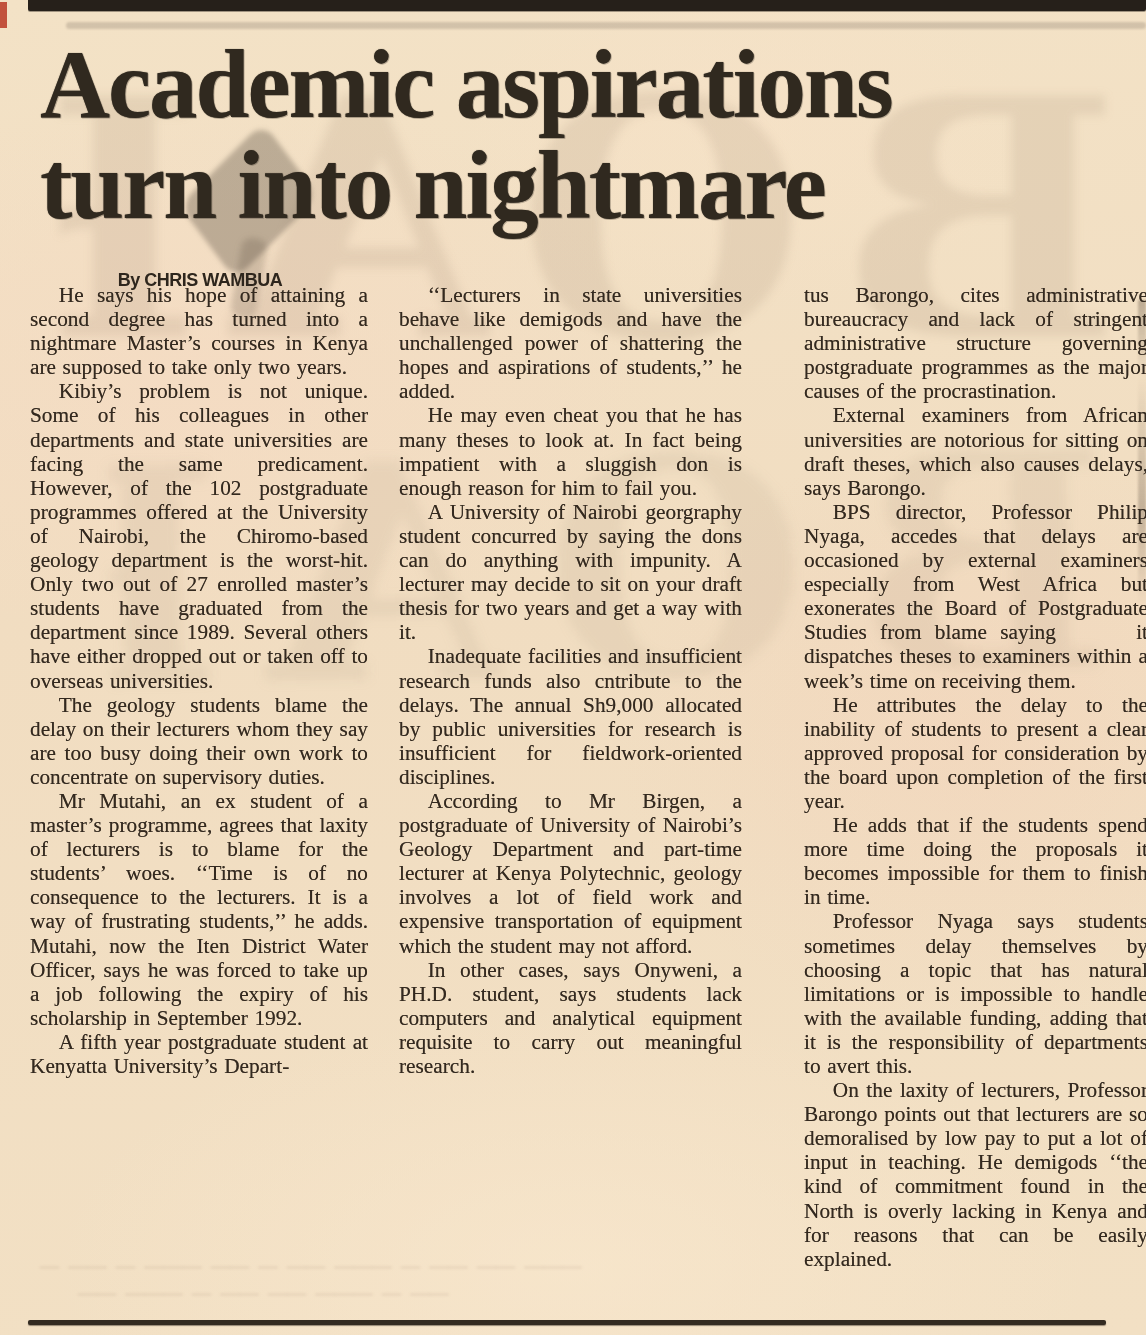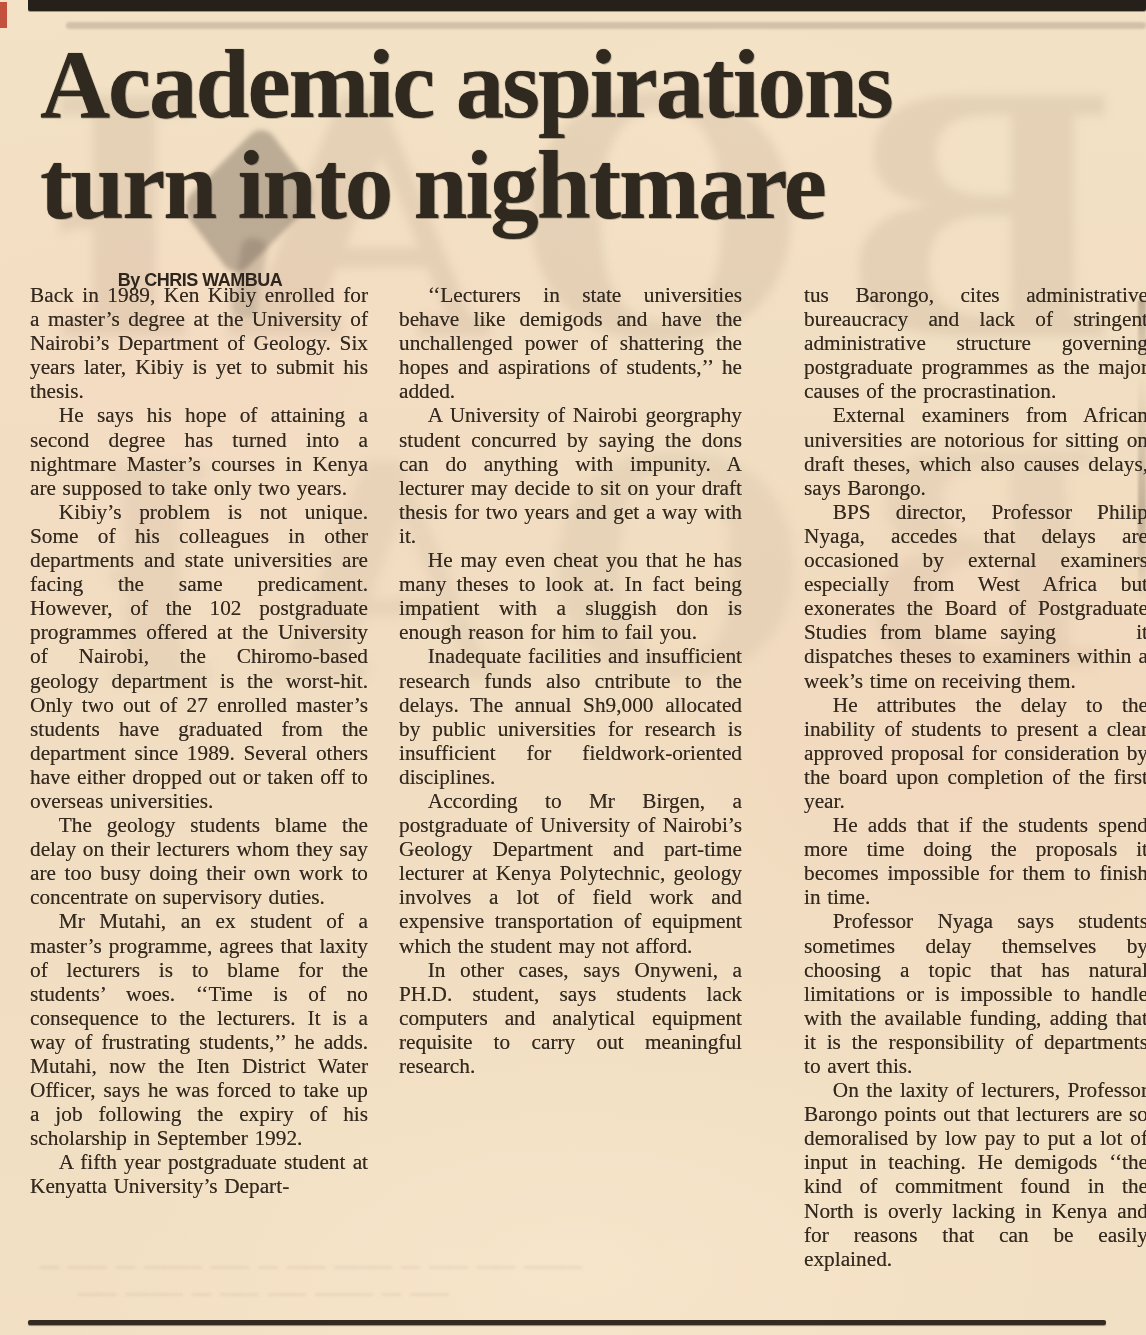--- a/index.html
+++ b/index.html
@@ -104,32 +104,31 @@
   <div class="right-smudge"></div>
 
   <h1 class="headline">
     <span>Academic aspirations</span><br>
     <span>turn into nightmare</span>
   </h1>
 
   <div class="byline">By CHRIS WAMBUA</div>
 
   <div class="col col1">
-    <p class="flush">Back in 1989, Ken Kibiy enrolled for a master’s degree at the University of Nairobi’s Department of Geology. Six years later, Kibiy is yet to submit his thesis.</p>
     <p>He says his hope of attaining a second degree has turned into a nightmare Master’s courses in Kenya are supposed to take only two years.</p>
     <p>Kibiy’s problem is not unique. Some of his colleagues in other departments and state universities are facing the same predicament. However, of the 102 postgraduate programmes offered at the University of Nairobi, the Chiromo-based geology department is the worst-hit. Only two out of 27 enrolled master’s students have graduated from the department since 1989. Several others have either dropped out or taken off to overseas universities.</p>
     <p>The geology students blame the delay on their lecturers whom they say are too busy doing their own work to concentrate on supervisory duties.</p>
     <p>Mr Mutahi, an ex student of a master’s programme, agrees that laxity of lecturers is to blame for the students’ woes. ‘‘Time is of no consequence to the lecturers. It is a way of frustrating students,’’ he adds. Mutahi, now the Iten District Water Officer, says he was forced to take up a job following the expiry of his scholarship in September 1992.</p>
     <p>A fifth year postgraduate student at Kenyatta University’s Depart-</p>
   </div>
 
   <div class="col col2">
     <p>‘‘Lecturers in state universities behave like demigods and have the unchallenged power of shattering the hopes and aspirations of students,’’ he added.</p>
+    <p>He may even cheat you that he has many theses to look at. In fact being impatient with a sluggish don is enough reason for him to fail you.</p>
     <p>A University of Nairobi georgraphy student concurred by saying the dons can do anything with impunity. A lecturer may decide to sit on your draft thesis for two years and get a way with it.</p>
-    <p>He may even cheat you that he has many theses to look at. In fact being impatient with a sluggish don is enough reason for him to fail you.</p>
     <p>Inadequate facilities and insufficient research funds also cntribute to the delays. The annual Sh9,000 allocated by public universities for research is insufficient for fieldwork-oriented disciplines.</p>
     <p>According to Mr Birgen, a postgraduate of University of Nairobi’s Geology Department and part-time lecturer at Kenya Polytechnic, geology involves a lot of field work and expensive transportation of equipment which the student may not afford.</p>
     <p>In other cases, says Onyweni, a PH.D. student, says students lack computers and analytical equipment requisite to carry out meaningful research.</p>
   </div>
 
   <div class="col col3">
     <p class="flush">tus Barongo, cites administrative bureaucracy and lack of stringent administrative structure governing postgraduate programmes as the major causes of the procrastination.</p>
     <p>External examiners from African universities are notorious for sitting on draft theses, which also causes delays, says Barongo.</p>
     <p>BPS director, Professor Philip Nyaga, accedes that delays are occasioned by external examiners especially from West Africa but exonerates the Board of Postgraduate Studies from blame saying &nbsp;&nbsp;&nbsp;&nbsp; it dispatches theses to examiners within a week’s time on receiving them.</p>
     <p>He attributes the delay to the inability of students to present a clear approved proposal for consideration by the board upon completion of the first year.</p>

